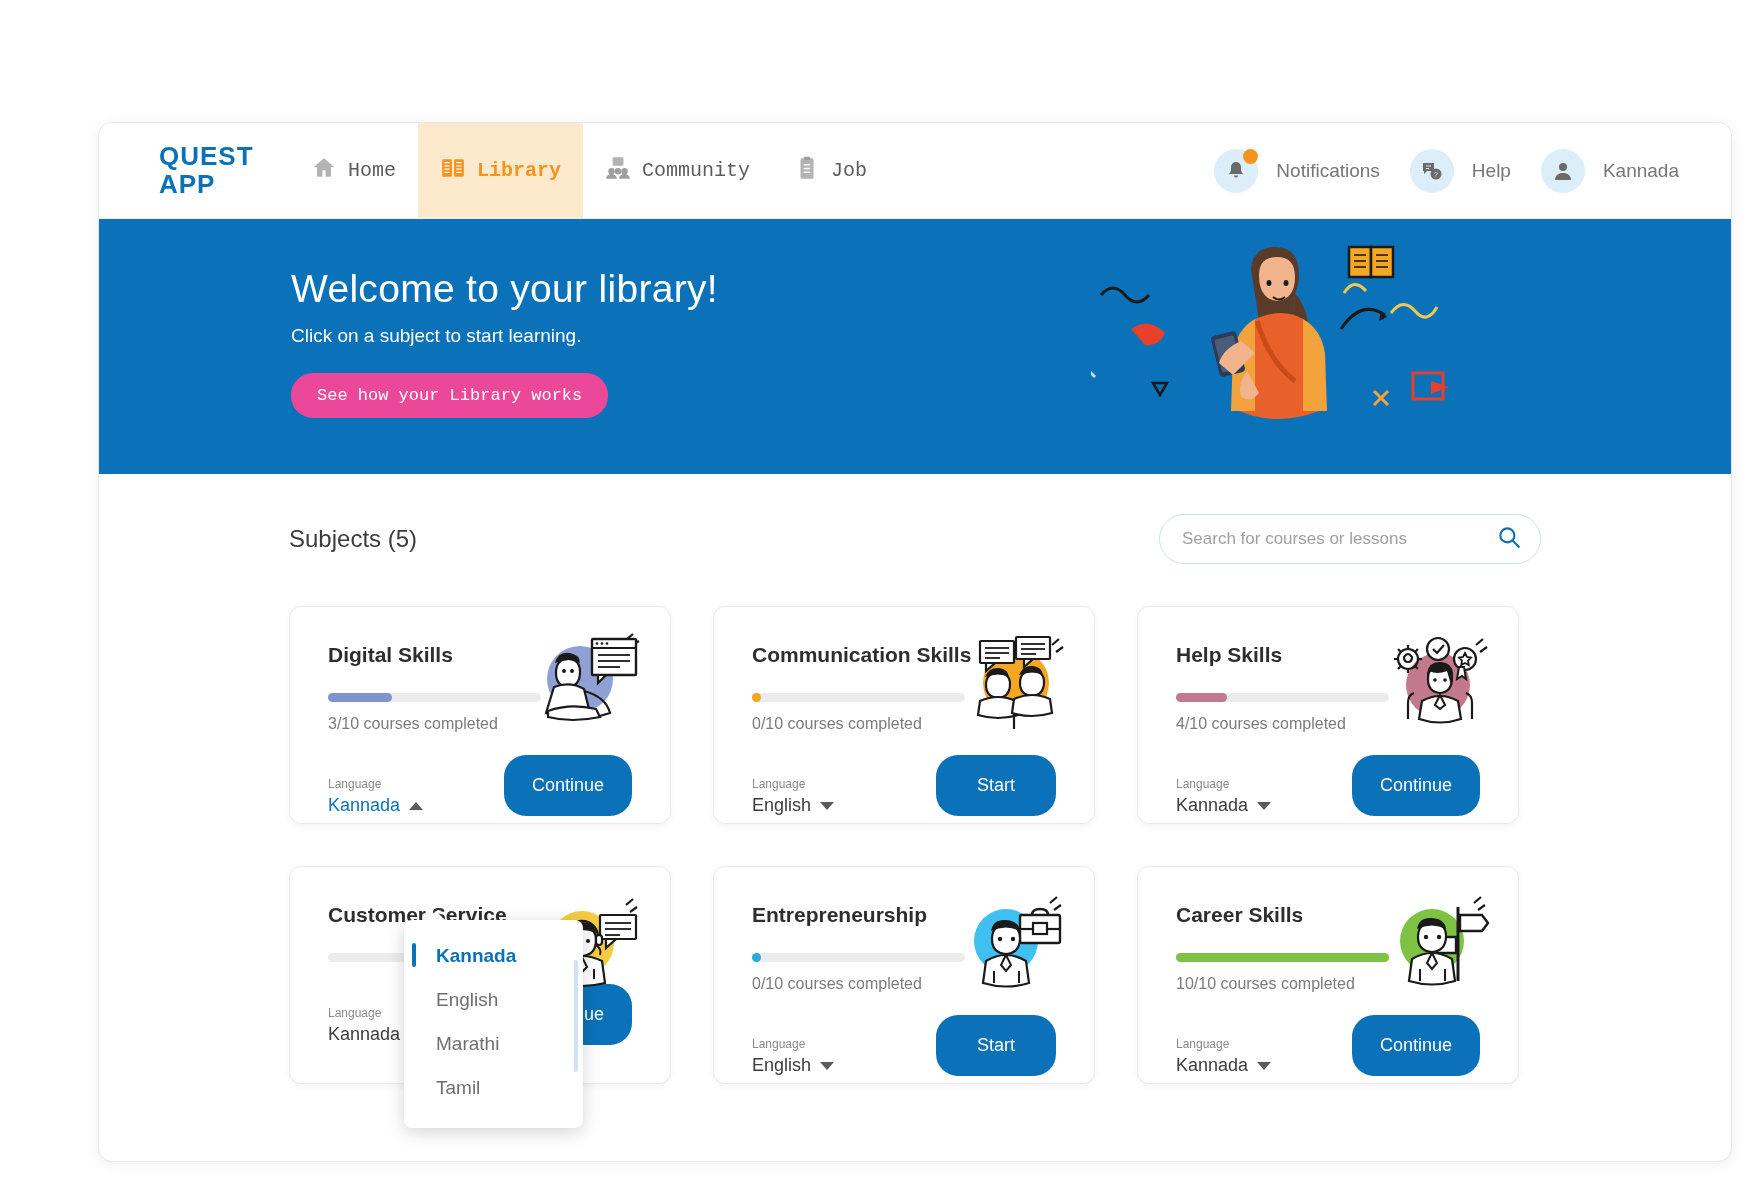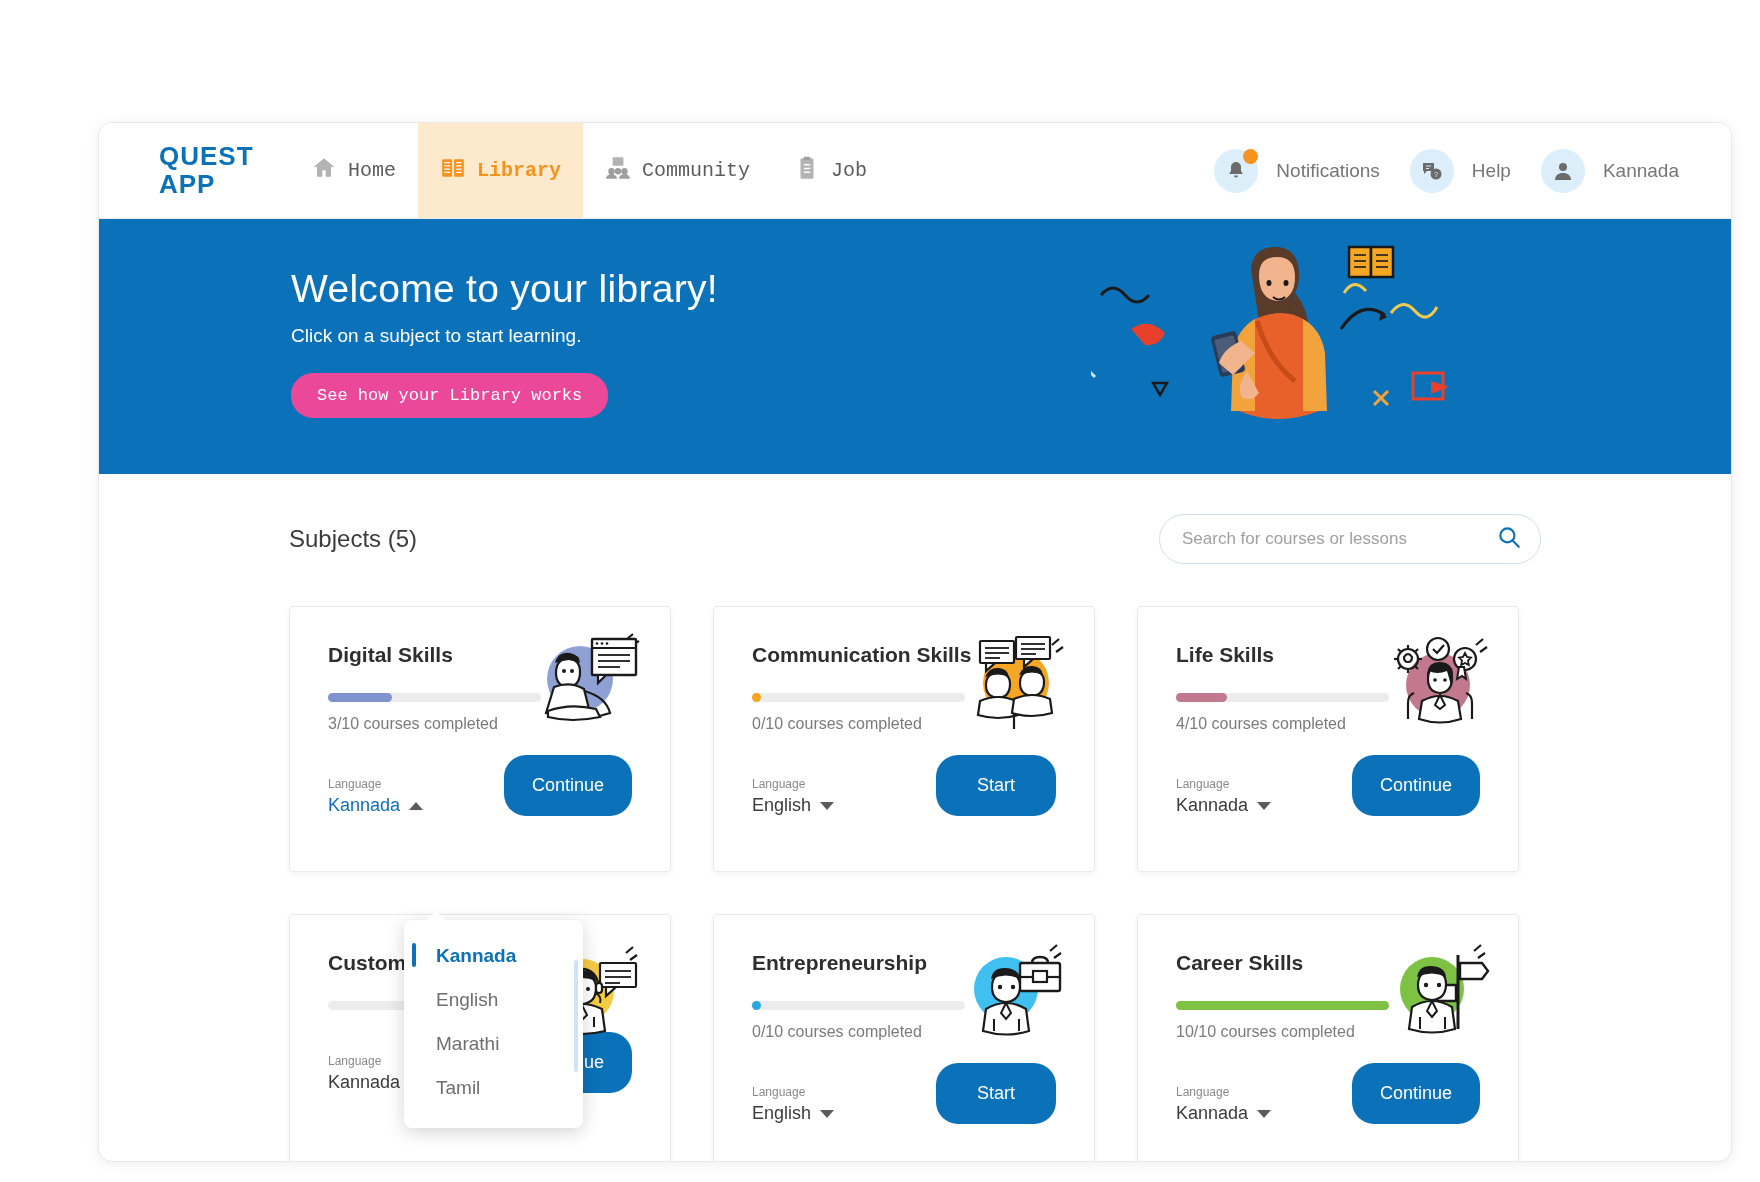--- a/index.html
+++ b/index.html
@@ -136,23 +136,23 @@
 
   .grid {
     display: grid;
     grid-template-columns: repeat(3, 382px);
     gap: 42px 42px;
   }
   .card {
     position: relative;
     background: #fff;
     border: 1px solid #eaeaea;
-    border-radius: 4px;
+    border-radius: 12px;
     box-shadow: 0 2px 7px rgba(0,0,0,0.05);
-    height: 266px;
+    height: 218px;
     padding: 36px 38px 0 38px;
   }
   .card-title {
     font-size: 21px; font-weight: bold; color: #2e2e2e;
     margin-bottom: 26px;
   }
   .progress-track {
     height: 9px; border-radius: 5px; background: #ececec;
     width: 213px; position: relative;
   }
@@ -509,21 +509,21 @@
             <path d="M22 68 q18 -8 36 0 l2 14 q-20 6 -40 0z" fill="#fff" stroke="#1a1a1a" stroke-width="2.2"></path>
             <path d="M62 50 q0 -12 12 -12 q12 0 12 11 q0 13 -12 14 q-12 -1 -12 -13z" fill="#fff" stroke="#1a1a1a" stroke-width="2.2"></path>
             <path d="M61 42 q4 -10 14 -9 q9 1 10 9 q-10 -5 -24 0z" fill="#1a1a1a"></path>
             <path d="M56 66 q18 -8 36 0 l2 14 q-20 6 -40 0z" fill="#fff" stroke="#1a1a1a" stroke-width="2.2"></path>
             <line x1="56" y1="80" x2="56" y2="96" stroke="#1a1a1a" stroke-width="2.2"></line>
           </svg>
         </div>
       </div>
 
       <div class="card">
-        <div class="card-title">Life Skills</div>
+        <div class="card-title">Help Skills</div>
         <div class="progress-track">
           <div class="progress-fill" style="width:24%;background:#c2788d"></div>
         </div>
         <div class="progress-text">4/10 courses completed</div>
         <div class="card-bottom">
           <div>
             <div class="lang-label">Language</div>
             <div class="lang-value">
               <span>Kannada</span>
               <span class="caret down"></span>

